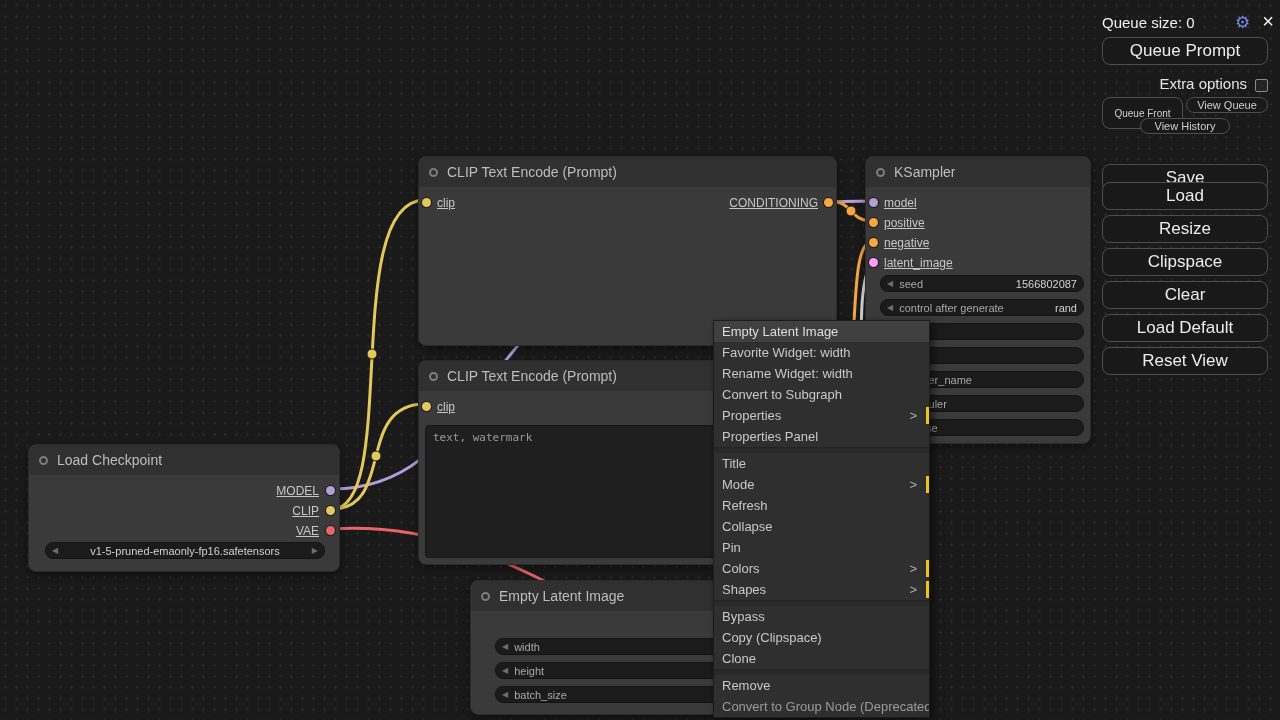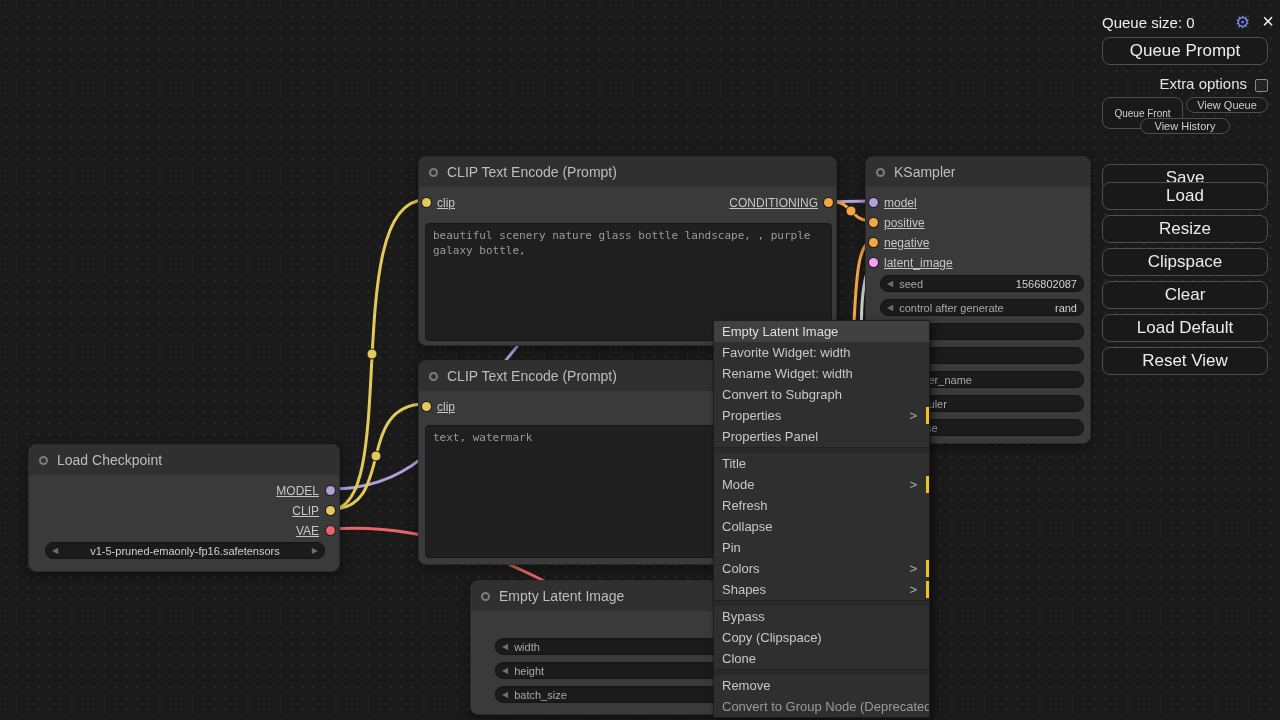--- a/index.html
+++ b/index.html
@@ -90,21 +90,20 @@
 
   <div class="node" style="left:418px;top:156px;width:419px;height:190px;">
     <div class="node-header">
       <div class="collapse-dot"></div>
       <div class="node-title">CLIP Text Encode (Prompt)</div>
     </div>
     <div class="slot-dot" style="left: 3px; top: 41px; background: rgb(227, 200, 90);"></div>
     <div class="slot-label" style="left:18px;top:36px;">clip</div>
     <div class="slot-label" style="right:18px;top:36px;">CONDITIONING</div>
     <div class="slot-dot" style="right: 3px; top: 41px; background: rgb(245, 167, 66);"></div>
-    <div class="prompt-box" style="left:6px;top:66px;width:407px;height:118px;">beautiful scenery nature glass bottle landscape, , purple galaxy bottle,</div>
   </div>
 
   <div class="node" style="left:418px;top:360px;width:419px;height:205px;">
     <div class="node-header">
       <div class="collapse-dot"></div>
       <div class="node-title">CLIP Text Encode (Prompt)</div>
     </div>
     <div class="slot-dot" style="left: 3px; top: 41px; background: rgb(227, 200, 90);"></div>
     <div class="slot-label" style="left:18px;top:36px;">clip</div>
     <div class="prompt-box" style="left:6px;top:64px;width:407px;height:133px;">text, watermark</div>

